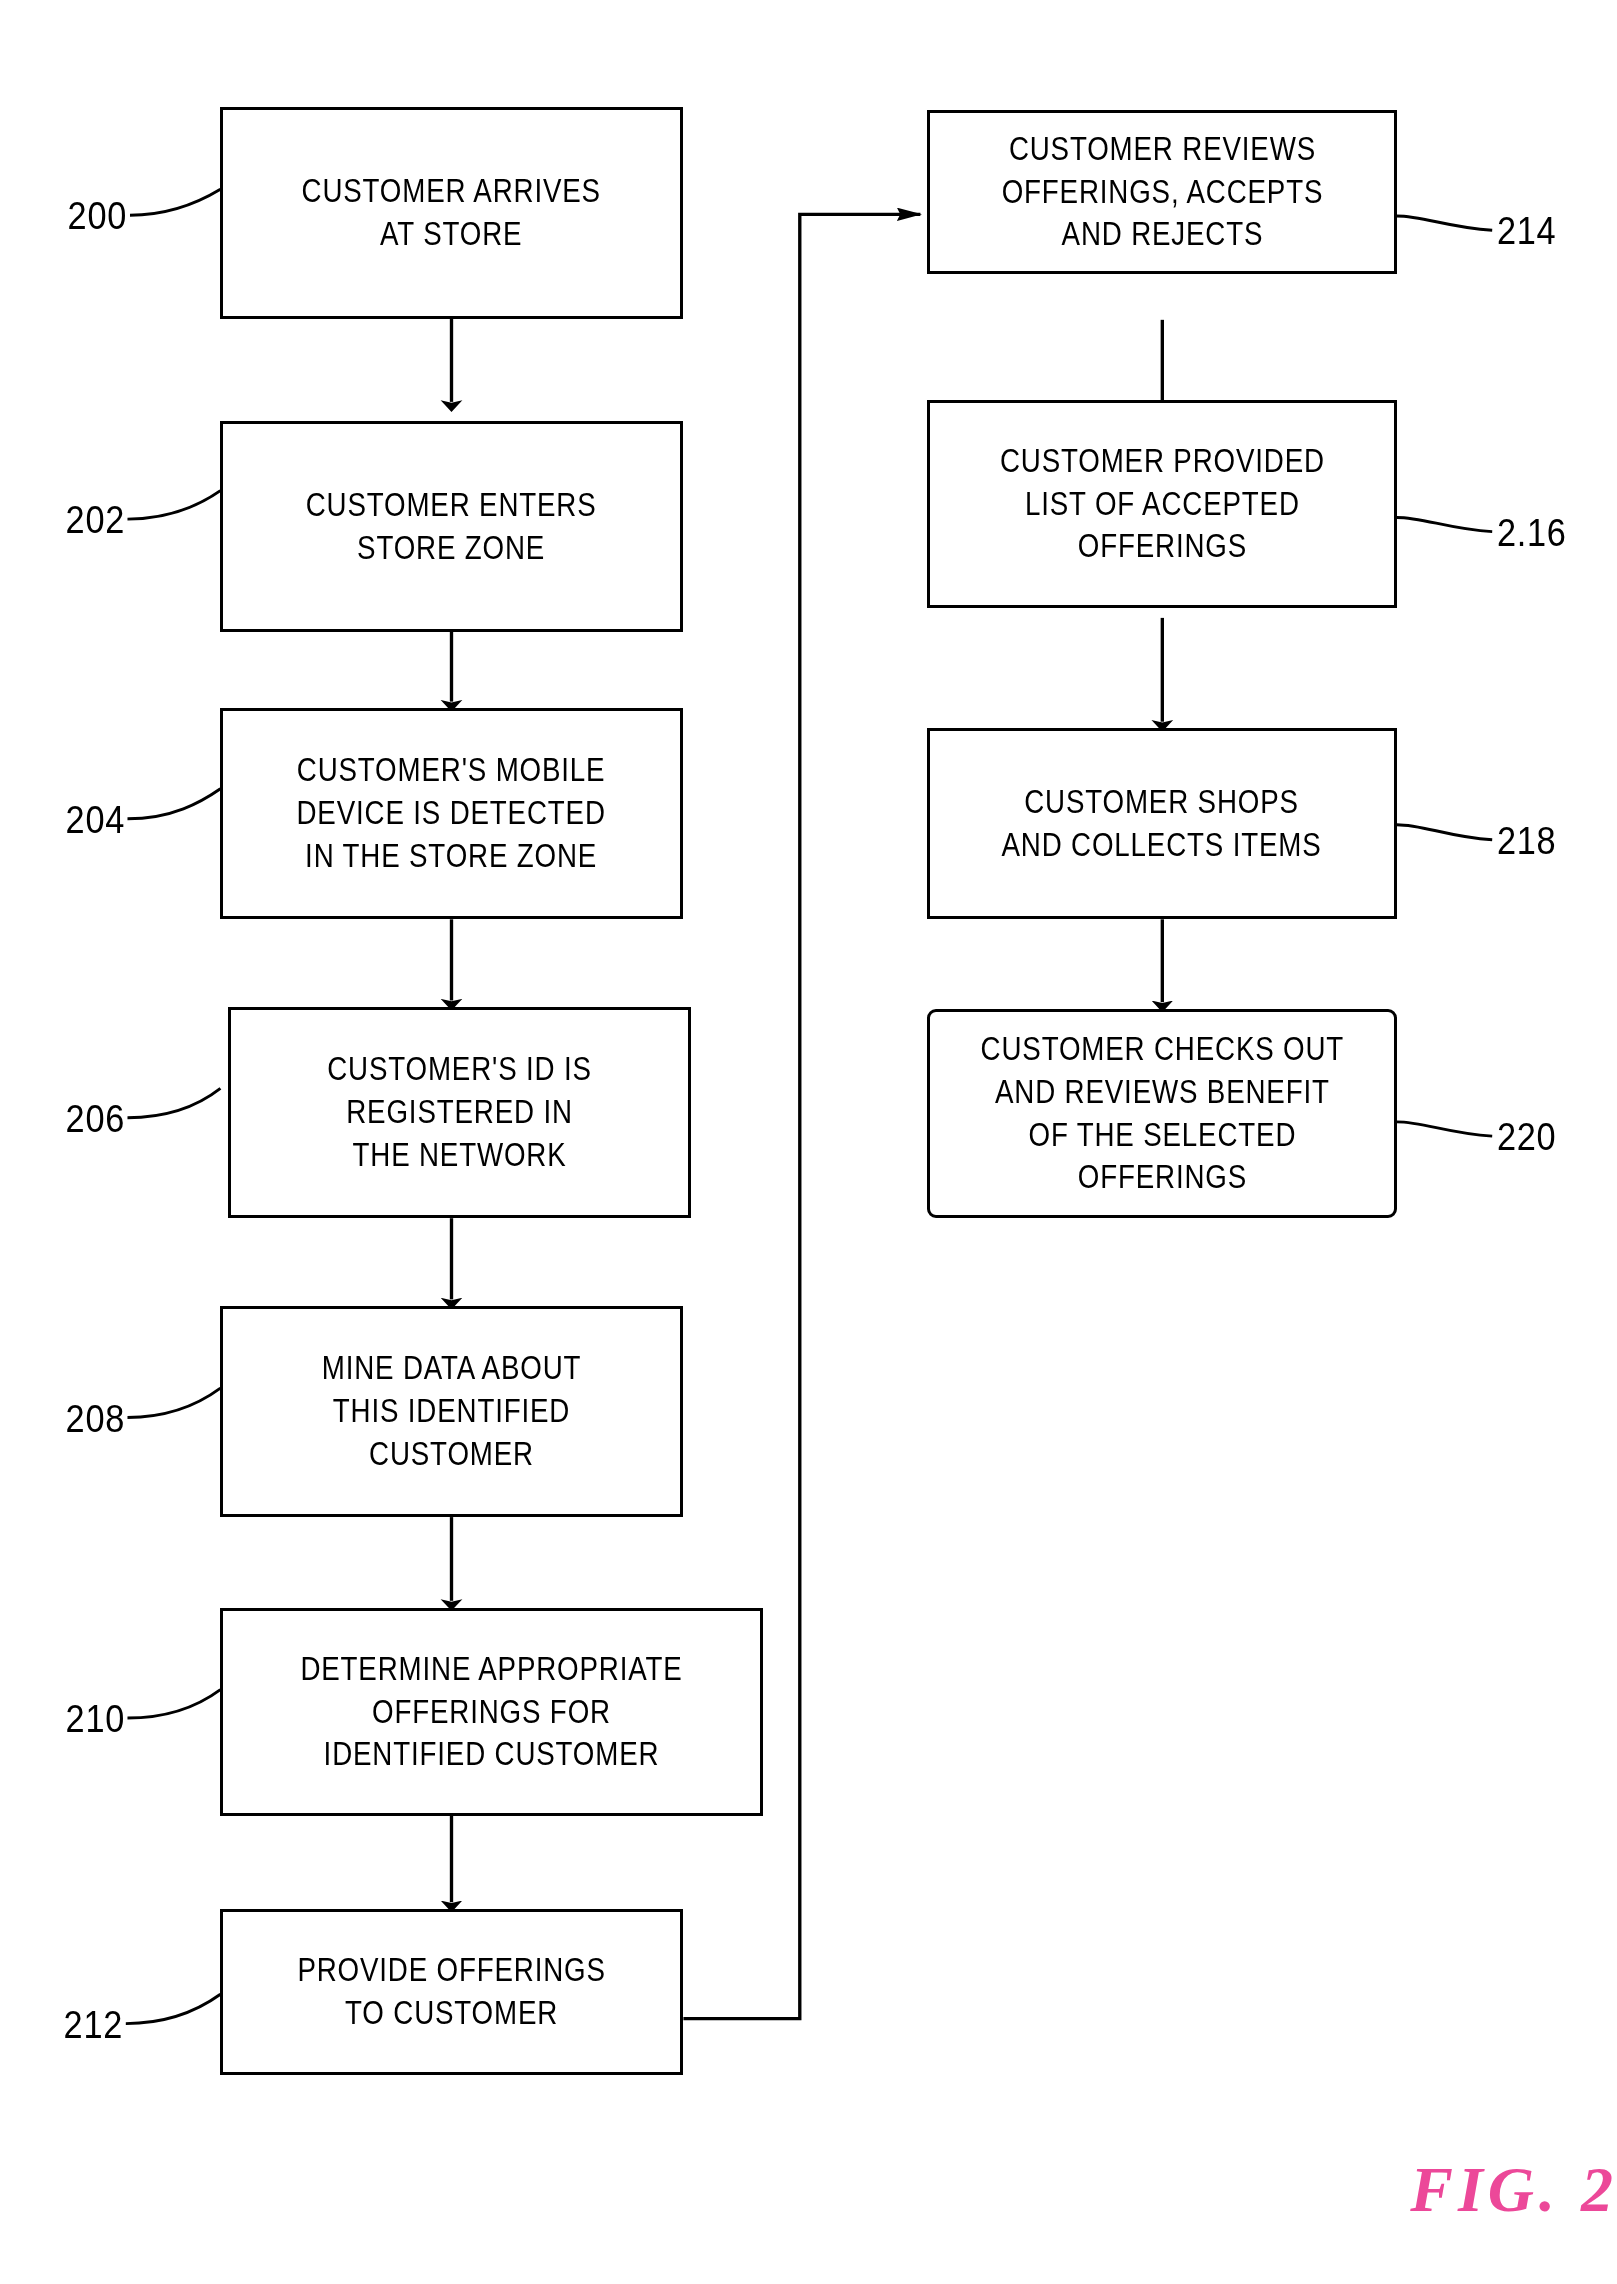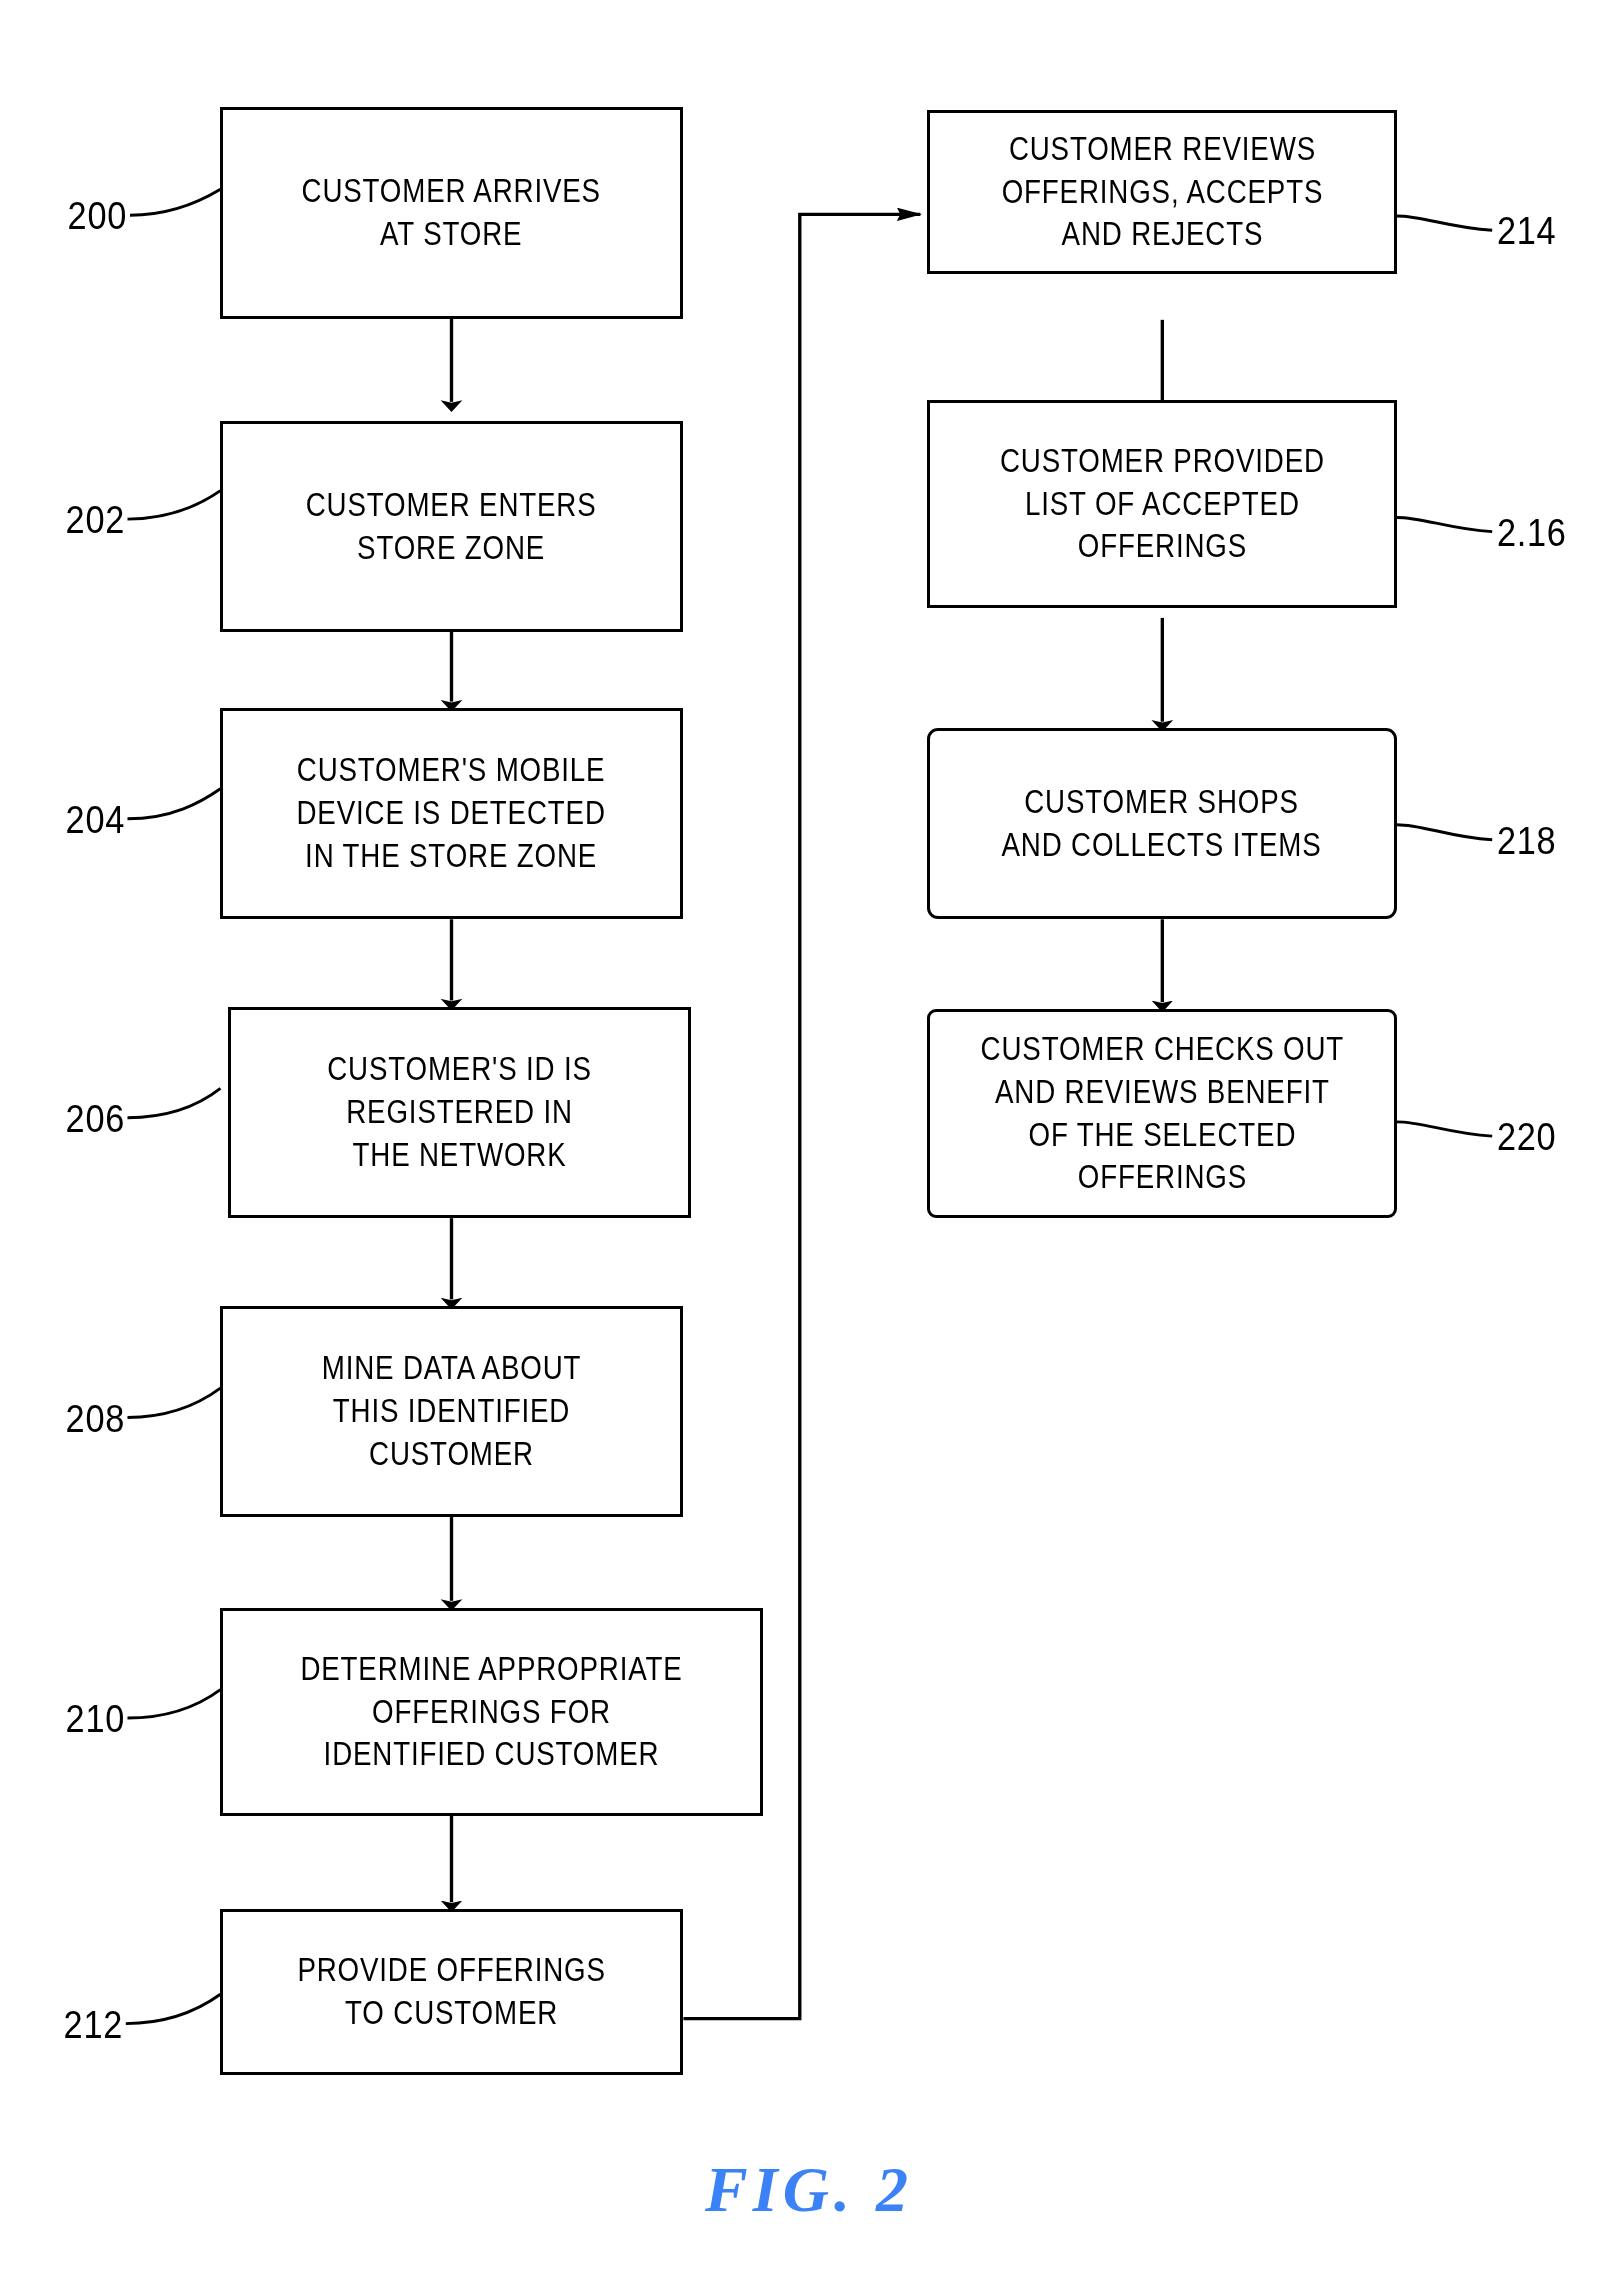--- a/index.html
+++ b/index.html
@@ -57,27 +57,27 @@
     white-space: nowrap;
   }
   .ref.left  { transform-origin: right center; text-align: right; }
   .ref.right { transform-origin: left center;  text-align: left; }
   
   #fig-caption {
     position: absolute;
     left: 0;
     top: 2153px;
     width: 1618px;
-    text-align: center;
+    text-align: right;
     font-family: "Liberation Serif", "DejaVu Serif", serif;
     font-style: italic;
     font-weight: bold;
     font-size: 64px;
     letter-spacing: 5px;
-    color: #3b82f6;
+    color: #ec4899;
   }
 </style>
 </head>
 <body>
 
 <div id="page">
 
   <svg id="overlay" viewBox="0 0 1932 2728" width="1618" height="2284" xmlns="http://www.w3.org/2000/svg">
     <defs>
       <marker id="ah" markerWidth="16" markerHeight="30" refX="2" refY="15" orient="auto" markerUnits="userSpaceOnUse">
@@ -165,21 +165,21 @@
 OFFERINGS, ACCEPTS
 AND REJECTS</span>
   </div>
 
   <div class="node" style="left:927px; top:400px; width:470px; height:208px;">
     <span class="node-text">CUSTOMER PROVIDED
 LIST OF ACCEPTED
 OFFERINGS</span>
   </div>
 
-  <div class="node" style="left:927px; top:728px; width:470px; height:191px;border-radius:11px;">
+  <div class="node" style="left:927px; top:728px; width:470px; height:191px;">
     <span class="node-text">CUSTOMER SHOPS
 AND COLLECTS ITEMS</span>
   </div>
 
   <div class="node" style="left:927px; top:1009px; width:470px; height:209px;border-radius:9px;">
     <span class="node-text" style="font-size:33px;">CUSTOMER CHECKS OUT
 AND REVIEWS BENEFIT
 OF THE SELECTED
 OFFERINGS</span>
   </div>

